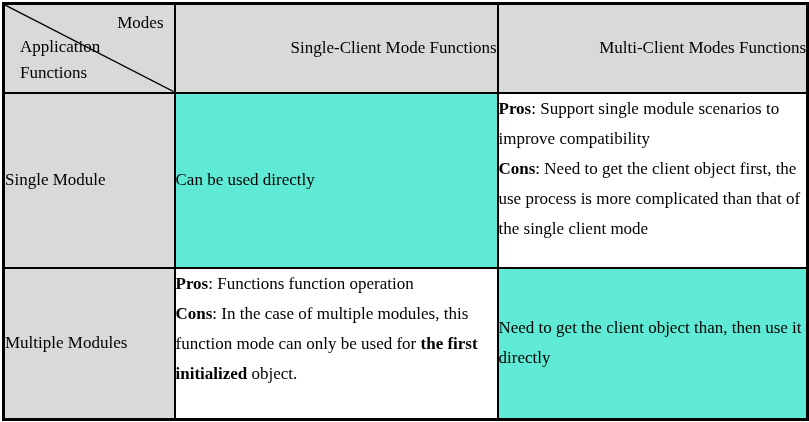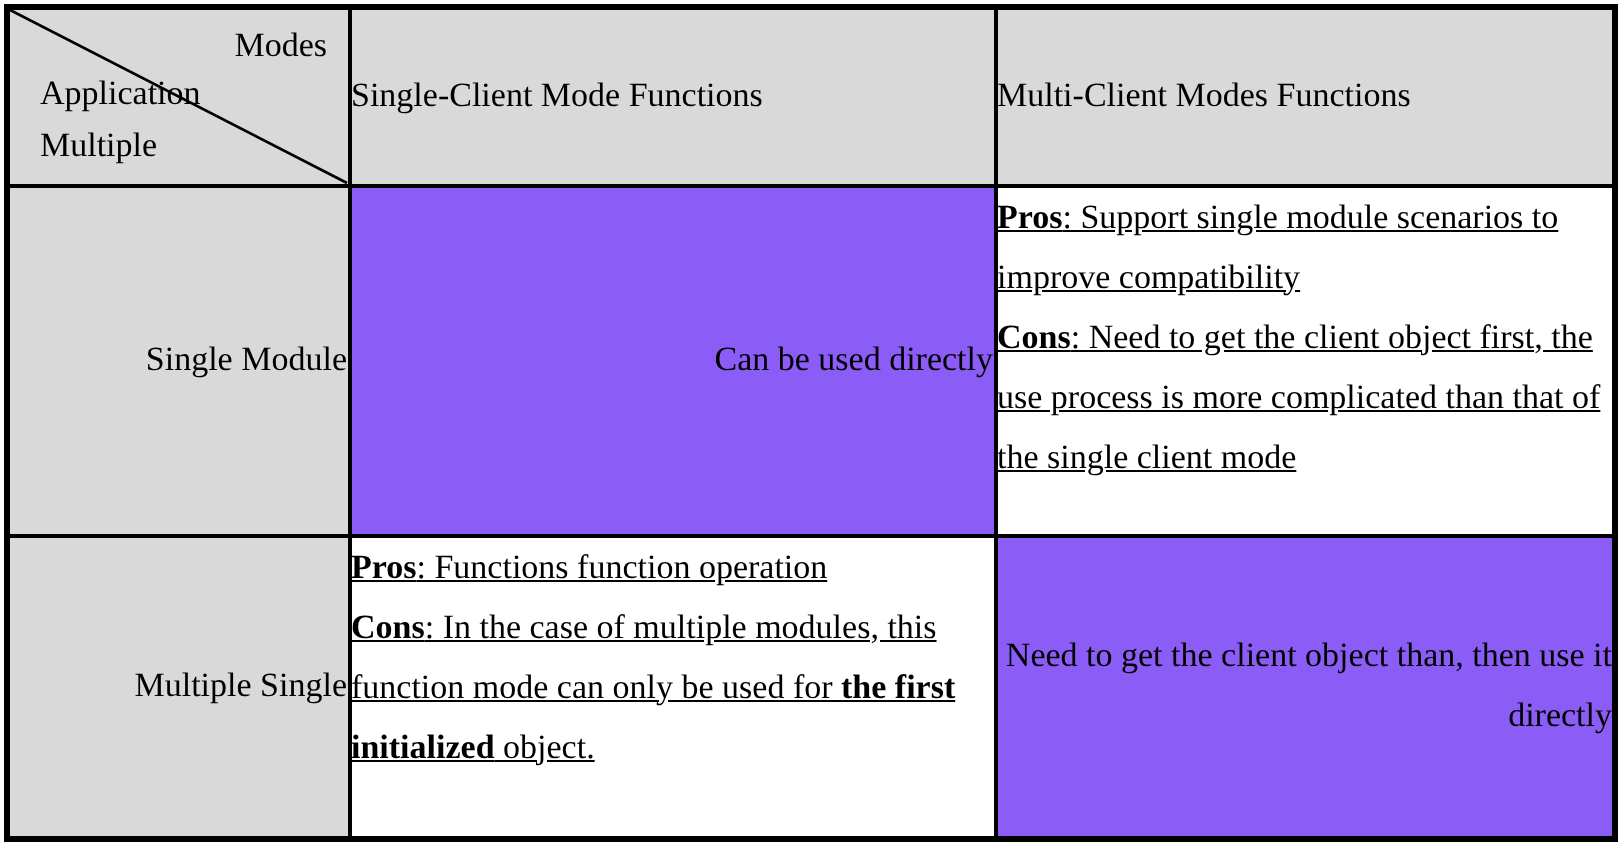--- a/index.html
+++ b/index.html
@@ -19,38 +19,37 @@
     border: 3px solid #000;
     font-size: 17px;
   }
   table.cmp td, table.cmp th {
     border: 2px solid #000;
     padding: 0;
     font-weight: normal;
   }
   .hdr-bg { background: #d9d9d9; }
   th.colhdr {
-    text-align: left; vertical-align: middle;
+    text-align: right; vertical-align: middle;
     font-size: 17px;
   }
   td.scenario {
-    text-align: right; vertical-align: middle;
+    text-align: left; vertical-align: middle;
   }
   td.center-cell {
-    background: #8b5cf6;
-    text-align: right; vertical-align: middle;
+    background: #5eead4;
+    text-align: left; vertical-align: middle;
     line-height: 30px;
     padding: 2px 10px;
   }
   td.rich-cell {
     background: #fff;
     text-align: left; vertical-align: top;
     line-height: 30px;
     padding: 2px 12px 2px 8px;
-    text-decoration: underline;
   }
   td.corner {
     position: relative;
     overflow: hidden;
   }
   .corner svg.diag {
     position: absolute; left: 0; top: 0;
     width: 100%; height: 100%;
     display: block;
   }
@@ -76,35 +75,35 @@
       <col style="width:323px">
       <col style="width:310px">
     </colgroup>
     <tbody>
         <tr style="height:89px">
       <td class="corner hdr-bg">
         <svg class="diag" viewBox="0 0 100 100" preserveAspectRatio="none">
           <line x1="0" y1="0" x2="100" y2="100" stroke="#000" stroke-width="1.4" vector-effect="non-scaling-stroke"></line>
         </svg>
         <div class="corner-top">Modes</div>
-        <div class="corner-bottom">Application Multiple</div>
+        <div class="corner-bottom">Application Functions</div>
       </td>
       <th class="colhdr hdr-bg">Single-Client Mode Functions</th>
       <th class="colhdr hdr-bg">Multi-Client Modes Functions</th>
     </tr>
     <tr style="height:175px">
       <td class="scenario hdr-bg">Single Module</td>
       <td class="center-cell">Can be used directly</td>
       <td class="rich-cell">
             <div><b>Pros</b><span>: Support single module scenarios to improve compatibility</span></div>
             <div><b>Cons</b><span>: Need to get the client object first, the use process is more complicated than that of the single client mode</span></div>
           </td>
     </tr>
     <tr style="height:152px">
-      <td class="scenario hdr-bg">Multiple Single</td>
+      <td class="scenario hdr-bg">Multiple Modules</td>
       <td class="rich-cell">
             <div><b>Pros</b><span>: Functions function operation</span></div>
             <div><b>Cons</b><span>: In the case of multiple modules, this function mode can only be used for </span><b>the first initialized</b><span> object.</span></div>
           </td>
       <td class="center-cell">Need to get the client object than, then use it directly</td>
     </tr>
   </tbody>
     </table>
 </div>
 

